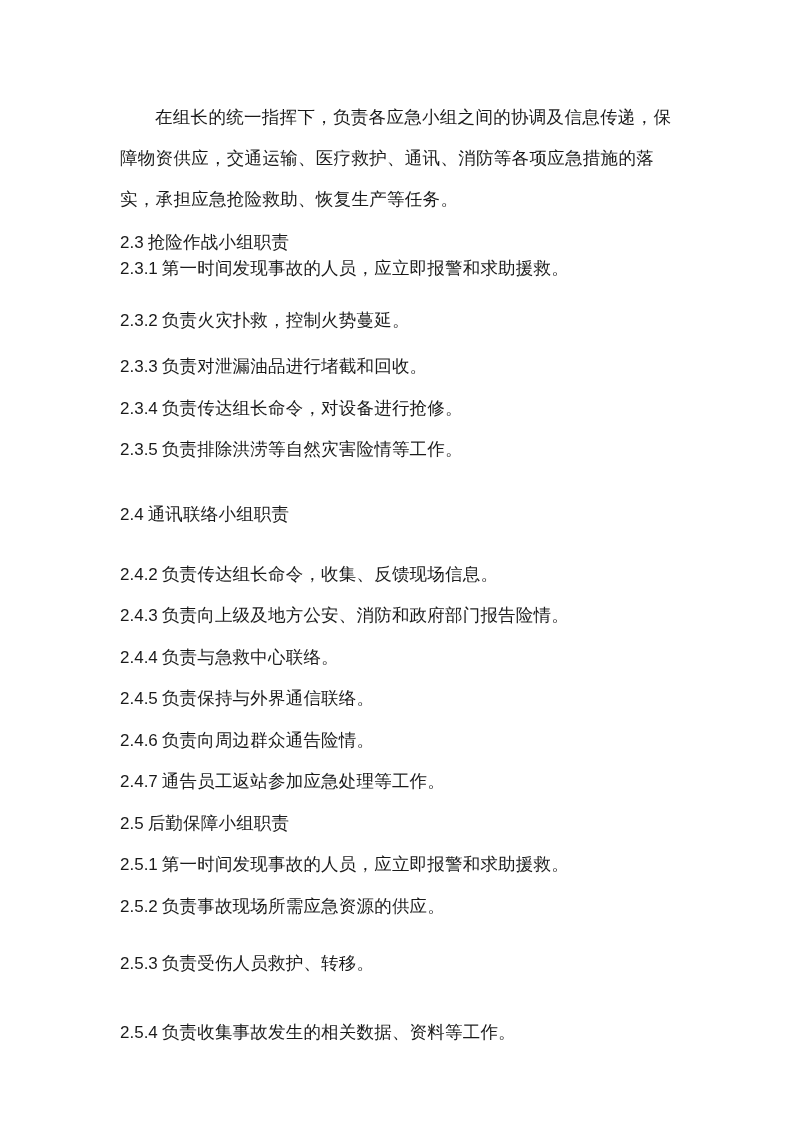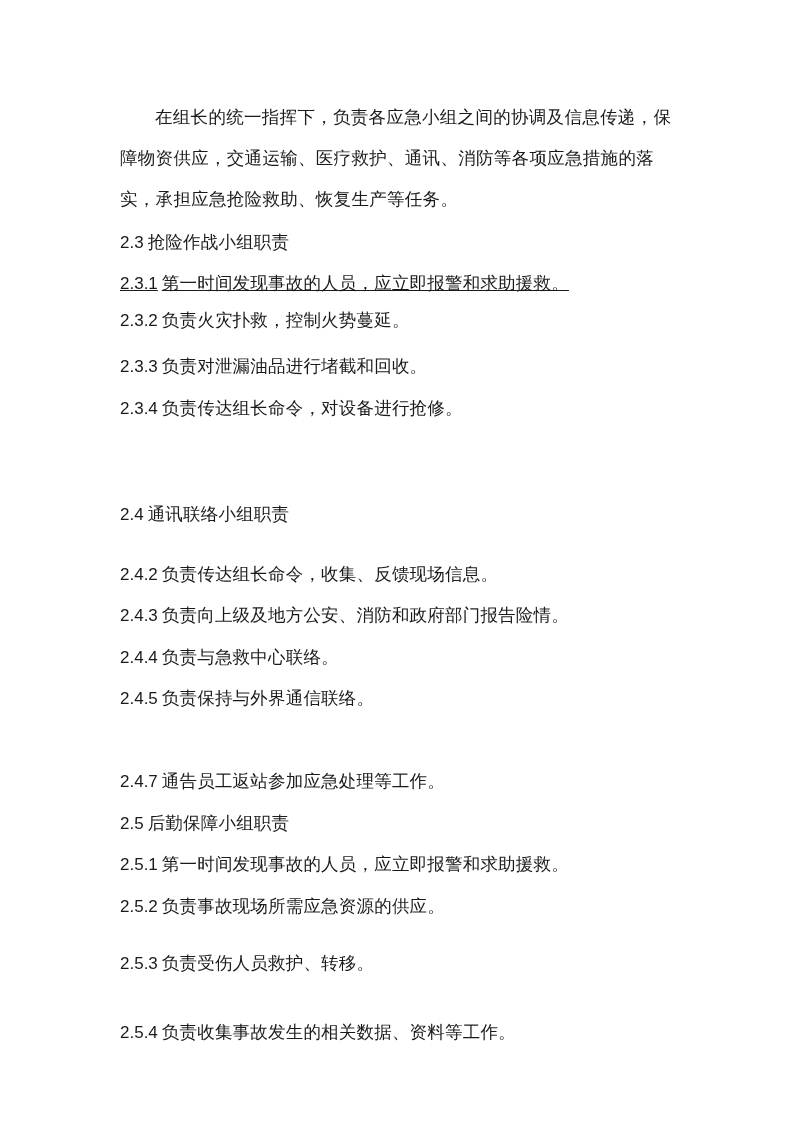--- a/index.html
+++ b/index.html
@@ -51,47 +51,53 @@
 </head>
 <body>
 
 <div class="page">
 
   <p class="para" style="top:97px;">在组长的统一指挥下，负责各应急小组之间的协调及信息传递，保障物资供应，交通运输、医疗救护、通讯、消防等各项应急措施的落实，承担应急抢险救助、恢复生产等任务。</p>
 
   <div class="line" style="top:230px;">
     <span class="num">2.3</span><span class="txt">抢险作战小组职责</span>
   </div>
-  <div class="line" style="top:271px;text-decoration:underline;">
+  <div class="line" style="top:256px;">
     <span class="num">2.3.1</span><span class="txt">第一时间发现事故的人员，应立即报警和求助援救。</span>
   </div>
   <div class="line" style="top:308px;">
     <span class="num">2.3.2</span><span class="txt">负责火灾扑救，控制火势蔓延。</span>
   </div>
   <div class="line" style="top:354px;">
     <span class="num">2.3.3</span><span class="txt">负责对泄漏油品进行堵截和回收。</span>
   </div>
   <div class="line" style="top:396px;">
     <span class="num">2.3.4</span><span class="txt">负责传达组长命令，对设备进行抢修。</span>
+  </div>
+  <div class="line" style="top:437px;">
+    <span class="num">2.3.5</span><span class="txt">负责排除洪涝等自然灾害险情等工作。</span>
   </div>
 
   <div class="line" style="top:462px;margin-top:40px;">
     <span class="num">2.4</span><span class="txt">通讯联络小组职责</span>
   </div>
   <div class="line" style="top:562px;">
     <span class="num">2.4.2</span><span class="txt">负责传达组长命令，收集、反馈现场信息。</span>
   </div>
   <div class="line" style="top:603px;">
     <span class="num">2.4.3</span><span class="txt">负责向上级及地方公安、消防和政府部门报告险情。</span>
   </div>
   <div class="line" style="top:645px;">
     <span class="num">2.4.4</span><span class="txt">负责与急救中心联络。</span>
   </div>
   <div class="line" style="top:686px;">
     <span class="num">2.4.5</span><span class="txt">负责保持与外界通信联络。</span>
+  </div>
+  <div class="line" style="top:728px;">
+    <span class="num">2.4.6</span><span class="txt">负责向周边群众通告险情。</span>
   </div>
   <div class="line" style="top:769px;">
     <span class="num">2.4.7</span><span class="txt">通告员工返站参加应急处理等工作。</span>
   </div>
 
   <div class="line" style="top:811px;">
     <span class="num">2.5</span><span class="txt">后勤保障小组职责</span>
   </div>
   <div class="line" style="top:852px;">
     <span class="num">2.5.1</span><span class="txt">第一时间发现事故的人员，应立即报警和求助援救。</span>

